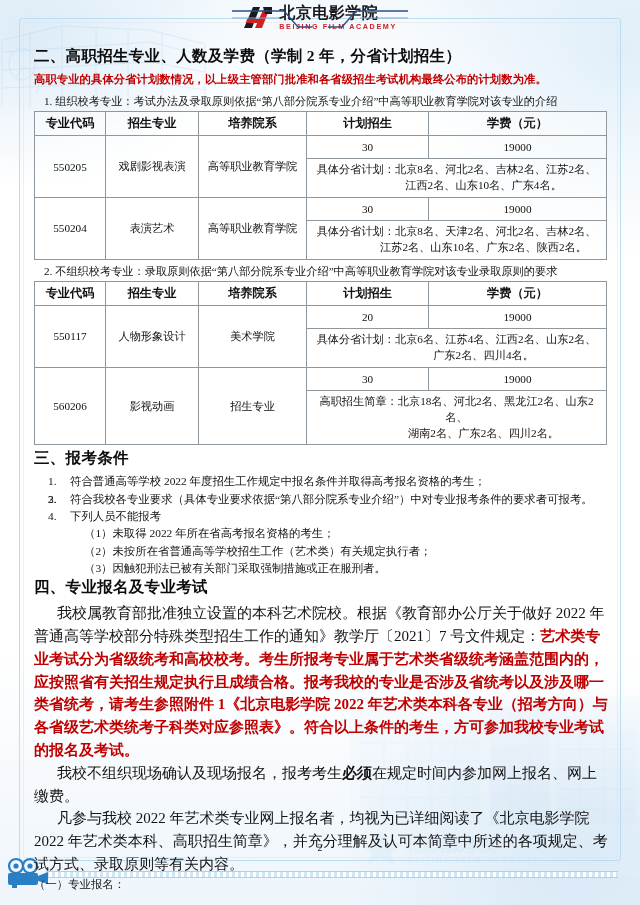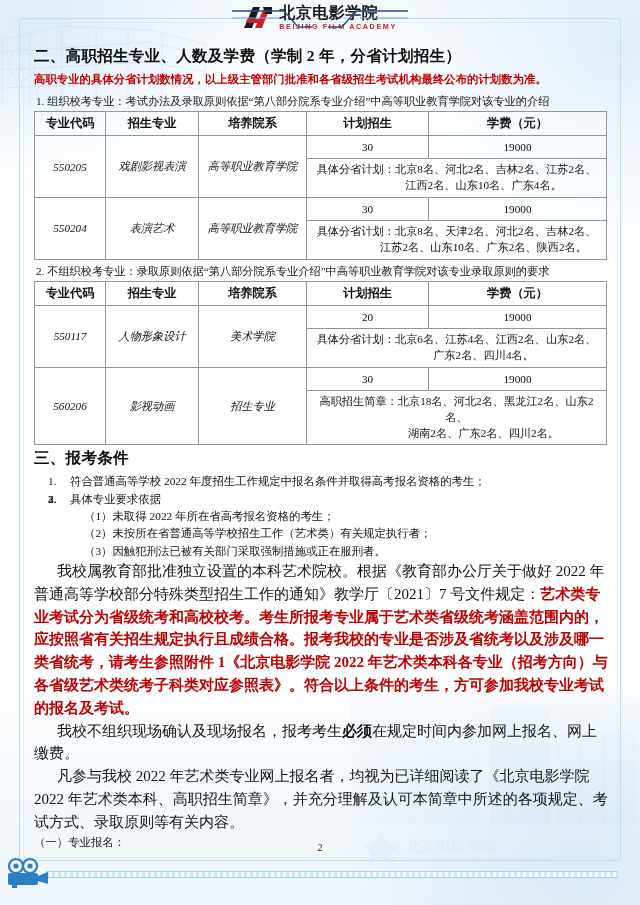--- a/index.html
+++ b/index.html
@@ -131,21 +131,21 @@
     font-weight:bold;
     font-size:11.3px;
     line-height:1.5;
     letter-spacing:.1px;
     margin:0 0 5px 0;
   }
 
   .tbl-caption {
     font-size:11.2px;
     color:#131313;
-    margin:0 0 2px 2px;
+    margin:0 0 2px 10px;
     line-height:1.45;
   }
 
   
   table.plan {
     width:572px;
     border-collapse:collapse;
     table-layout:fixed;
     margin-bottom:3px;
     background:transparent;
@@ -161,21 +161,20 @@
     background:rgba(255,255,255,0.34);
   }
   table.plan th {
     font-weight:bold;
     font-size:12.2px;
     height:24px;
     padding:2px;
   }
   td.code, td.major, td.dept {
     font-size:11.4px;
-    font-style:italic;
   }
   td.quota, td.fee {
     font-size:10.8px;
     height:23px;
   }
   td.detail {
     text-align:left;
     font-size:11px;
     line-height:1.42;
     padding:3px 6px 3px 8px;
@@ -416,32 +415,34 @@
     <ol class="cond">
       <li>
         <span class="num">1.</span>
         <span>符合普通高等学校 2022 年度招生工作规定中报名条件并取得高考报名资格的考生；</span>
       </li>
       <li>
         <span class="num">2.</span>
       </li>
       <li>
         <span class="num">3.</span>
+        <span>符合我校各专业要求（具体专业要求依据“第八部分院系专业介绍”）中对专业报考条件的要求者可报考。</span>
       </li>
       <li>
         <span class="num">4.</span>
-        <span>具体专业要求依据</span>
+        <span>下列人员不能报考</span>
       </li>
     </ol>
     <ul class="sub">
       <li>（1）未取得 2022 年所在省高考报名资格的考生；</li>
       <li>（2）未按所在省普通高等学校招生工作（艺术类）有关规定执行者；</li>
       <li>（3）因触犯刑法已被有关部门采取强制措施或正在服刑者。</li>
     </ul>
 
+    <h2 class="sec sec-space">四、专业报名及专业考试</h2>
 
     <p class="indent2"><span>我校属教育部批准独立设置的本科艺术院校。根据《教育部办公厅关于做好 2022 年普通高等学校部分特殊类型招生工作的通知》教学厅〔2021〕7 号文件规定：</span><span class="r">艺术类专业考试分为省级统考和高校校考。考生所报考专业属于艺术类省级统考涵盖范围内的，应按照省有关招生规定执行且成绩合格。报考我校的专业是否涉及省统考以及涉及哪一类省统考，请考生参照附件 1《北京电影学院 2022 年艺术类本科各专业（招考方向）与各省级艺术类统考子科类对应参照表》。符合以上条件的考生，方可参加我校专业考试的报名及考试。</span></p>
 
     <p class="indent2"><span>我校不组织现场确认及现场报名，报考考生</span><span class="k">必须</span><span>在规定时间内参加网上报名、网上缴费。</span></p>
 
     <p class="indent2">凡参与我校 2022 年艺术类专业网上报名者，均视为已详细阅读了《北京电影学院 2022 年艺术类本科、高职招生简章》，并充分理解及认可本简章中所述的各项规定、考试方式、录取原则等有关内容。</p>
 
 
     <p class="noindent">（一）专业报名：</p>
 

